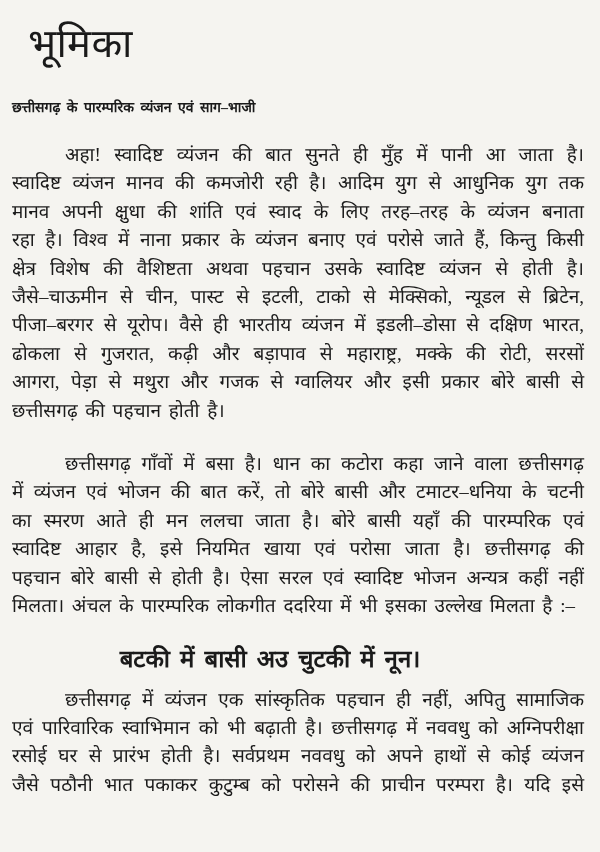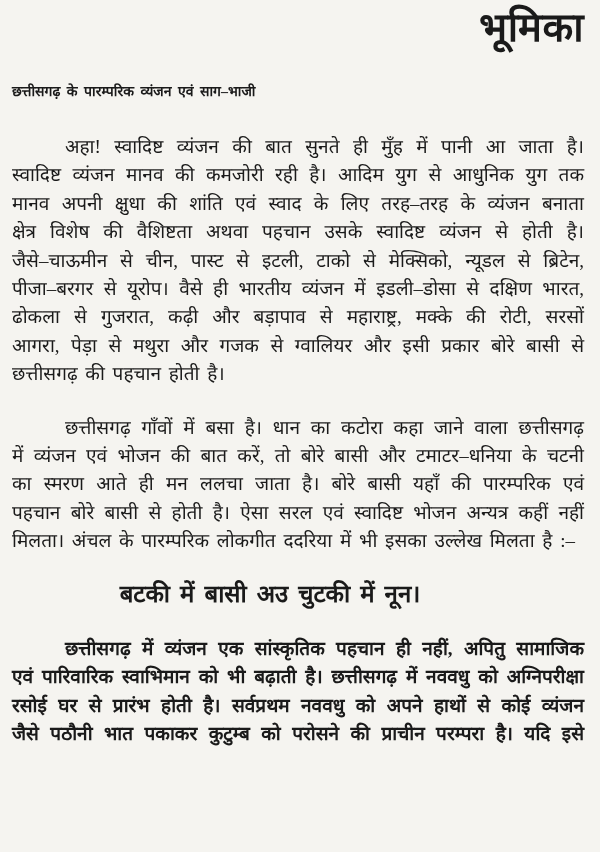--- a/index.html
+++ b/index.html
@@ -13,24 +13,24 @@
     width: 600px;
     height: 852px;
     margin: 0 auto;
     padding: 4px 16px 0 12px;
     background: #f5f4f0;
     color: #1a1a1a;
     font-family: "Liberation Serif", "DejaVu Serif", serif;
     overflow: hidden;
   }
   .title {
-    margin: 0;
-    text-align: right;
+    margin: 16px;
+    text-align: left;
     font-size: 40px;
-    font-weight: 700;
+    font-weight: 400;
     line-height: 48px;
     letter-spacing: 0.5px;
   }
   .heading {
     margin: 26px 0 0 0;
     font-size: 14px;
     font-weight: 700;
     line-height: 27px;
     word-spacing: 3px;
   }
@@ -38,23 +38,23 @@
     font-size: 19px;
     word-spacing: 3px;
   }
   .para .line {
     line-height: 28.4px;
     text-align: justify;
     text-align-last: justify;
   }
   .para .line.indent { padding-left: 53px; }
   .para .line.lastline { text-align-last: left; }
-  .para-1 { margin-top: 28px; }
+  .para-1 { margin-top: 20px; }
   .para-2 { margin-top: 25px; }
-  .para-3 { margin-top: 21px; font-weight: bold; }
+  .para-3 { margin-top: 7px; }
   .couplet {
     margin: 18px 56px 0 0;
     font-size: 24px;
     font-weight: 700;
     word-spacing: 4px;
   }
   .couplet .line {
     line-height: 40px;
     text-align: center;
     text-align-last: center;
@@ -65,32 +65,34 @@
 
 <div class="page">
   <h1 class="title">भूमिका</h1>
 
   <h2 class="heading">छत्तीसगढ़ के पारम्परिक व्यंजन एवं साग–भाजी</h2>
 
   <div class="para para-1">
       <div class="line indent">अहा! स्वादिष्ट व्यंजन की बात सुनते ही मुँह में पानी आ जाता है।</div>
       <div class="line">स्वादिष्ट व्यंजन मानव की कमजोरी रही है। आदिम युग से आधुनिक युग तक</div>
       <div class="line">मानव अपनी क्षुधा की शांति एवं स्वाद के लिए तरह–तरह के व्यंजन बनाता</div>
+      <div class="line">रहा है। विश्व में नाना प्रकार के व्यंजन बनाए एवं परोसे जाते हैं, किन्तु किसी</div>
       <div class="line">क्षेत्र विशेष की वैशिष्टता अथवा पहचान उसके स्वादिष्ट व्यंजन से होती है।</div>
       <div class="line">जैसे–चाऊमीन से चीन, पास्ट से इटली, टाको से मेक्सिको, न्यूडल से ब्रिटेन,</div>
       <div class="line">पीजा–बरगर से यूरोप। वैसे ही भारतीय व्यंजन में इडली–डोसा से दक्षिण भारत,</div>
       <div class="line">ढोकला से गुजरात, कढ़ी और बड़ापाव से महाराष्ट्र, मक्के की रोटी, सरसों</div>
       <div class="line">आगरा, पेड़ा से मथुरा और गजक से ग्वालियर और इसी प्रकार बोरे बासी से</div>
       <div class="line lastline">छत्तीसगढ़ की पहचान होती है।</div>
     </div>
 
   <div class="para para-2">
       <div class="line indent">छत्तीसगढ़ गाँवों में बसा है। धान का कटोरा कहा जाने वाला छत्तीसगढ़</div>
       <div class="line">में व्यंजन एवं भोजन की बात करें, तो बोरे बासी और टमाटर–धनिया के चटनी</div>
       <div class="line">का स्मरण आते ही मन ललचा जाता है। बोरे बासी यहाँ की पारम्परिक एवं</div>
+      <div class="line">स्वादिष्ट आहार है, इसे नियमित खाया एवं परोसा जाता है। छत्तीसगढ़ की</div>
       <div class="line">पहचान बोरे बासी से होती है। ऐसा सरल एवं स्वादिष्ट भोजन अन्यत्र कहीं नहीं</div>
       <div class="line lastline">मिलता। अंचल के पारम्परिक लोकगीत ददरिया में भी इसका उल्लेख मिलता है :–</div>
     </div>
 
   <div class="couplet">
       <div class="line">बटकी में बासी अउ चुटकी में नून।</div>
     </div>
 
   <div class="para para-3">
       <div class="line indent">छत्तीसगढ़ में व्यंजन एक सांस्कृतिक पहचान ही नहीं, अपितु सामाजिक</div>

